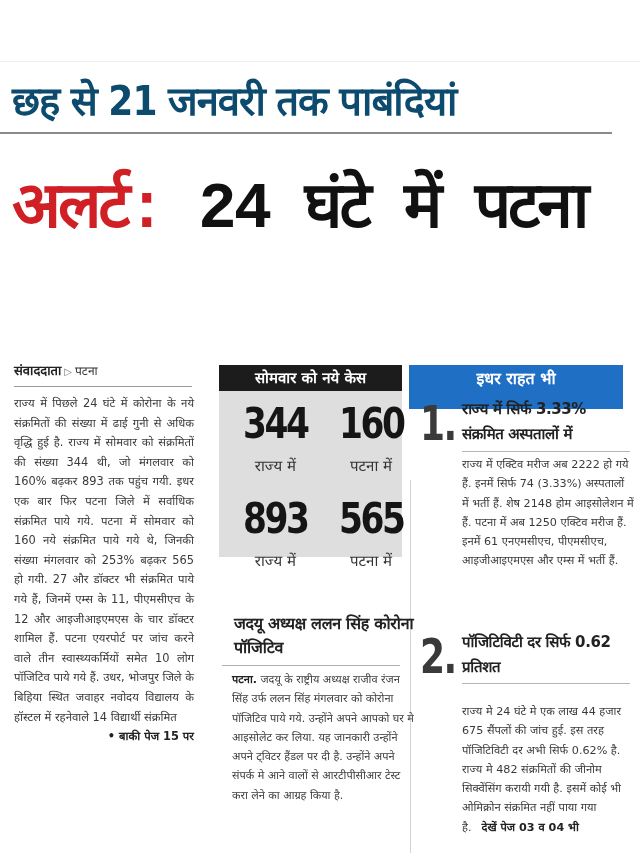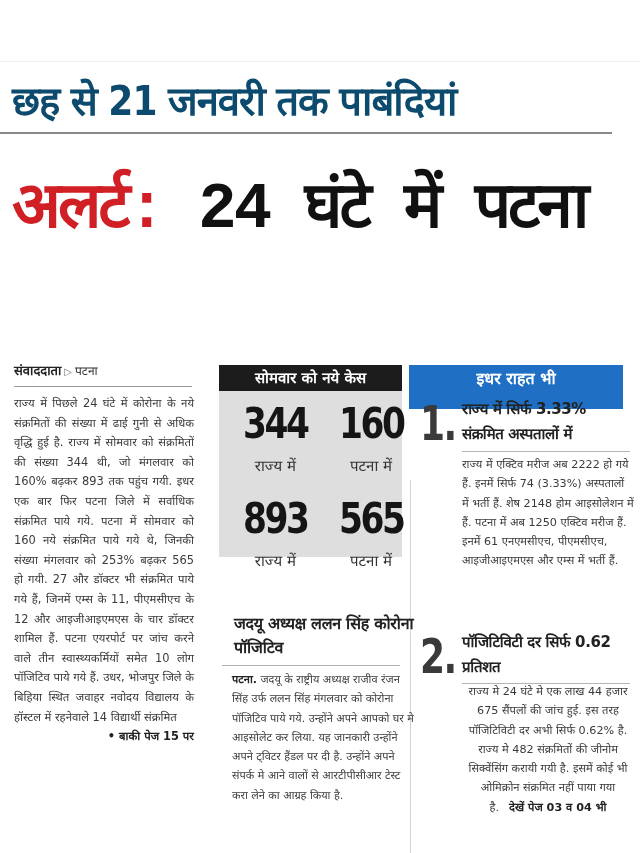--- a/index.html
+++ b/index.html
@@ -111,14 +111,14 @@
   <div class="point-num">1.</div>
   <div class="point-title">राज्य में सिर्फ 3.33% संक्रमित अस्पतालों में</div>
   <div class="point-rule" style="top:54px;"></div>
   <div class="point-body" style="top:58px;">राज्य में एक्टिव मरीज अब 2222 हो गये हैं. इनमें सिर्फ 74 (3.33%) अस्पतालों में भर्ती हैं. शेष 2148 होम आइसोलेशन में हैं. पटना में अब 1250 एक्टिव मरीज हैं. इनमें 61 एनएमसीएच, पीएमसीएच, आइजीआइएमएस और एम्स में भर्ती हैं.</div>
 </div>
 
 <div class="point" style="top:630px;">
   <div class="point-num">2.</div>
   <div class="point-title">पॉजिटिविटी दर सिर्फ 0.62 प्रतिशत</div>
   <div class="point-rule" style="top:53px;"></div>
-  <div class="point-body" style="top:52px;text-align:center;"><span>राज्य मे 24 घंटे मे एक लाख 44 हजार 675 सैंपलों की जांच हुई. इस तरह पॉजिटिविटी दर अभी सिर्फ 0.62% है. राज्य मे 482 संक्रमितों की जीनोम सिक्वेंसिंग करायी गयी है. इसमें कोई भी ओमिक्रोन संक्रमित नहीं पाया गया है.</span><span class="see">देखें पेज 03 व 04 भी</span></div>
+  <div class="point-body" style="top:72px;"><span>राज्य मे 24 घंटे मे एक लाख 44 हजार 675 सैंपलों की जांच हुई. इस तरह पॉजिटिविटी दर अभी सिर्फ 0.62% है. राज्य मे 482 संक्रमितों की जीनोम सिक्वेंसिंग करायी गयी है. इसमें कोई भी ओमिक्रोन संक्रमित नहीं पाया गया है.</span><span class="see">देखें पेज 03 व 04 भी</span></div>
 </div>
 
 </body></html>

